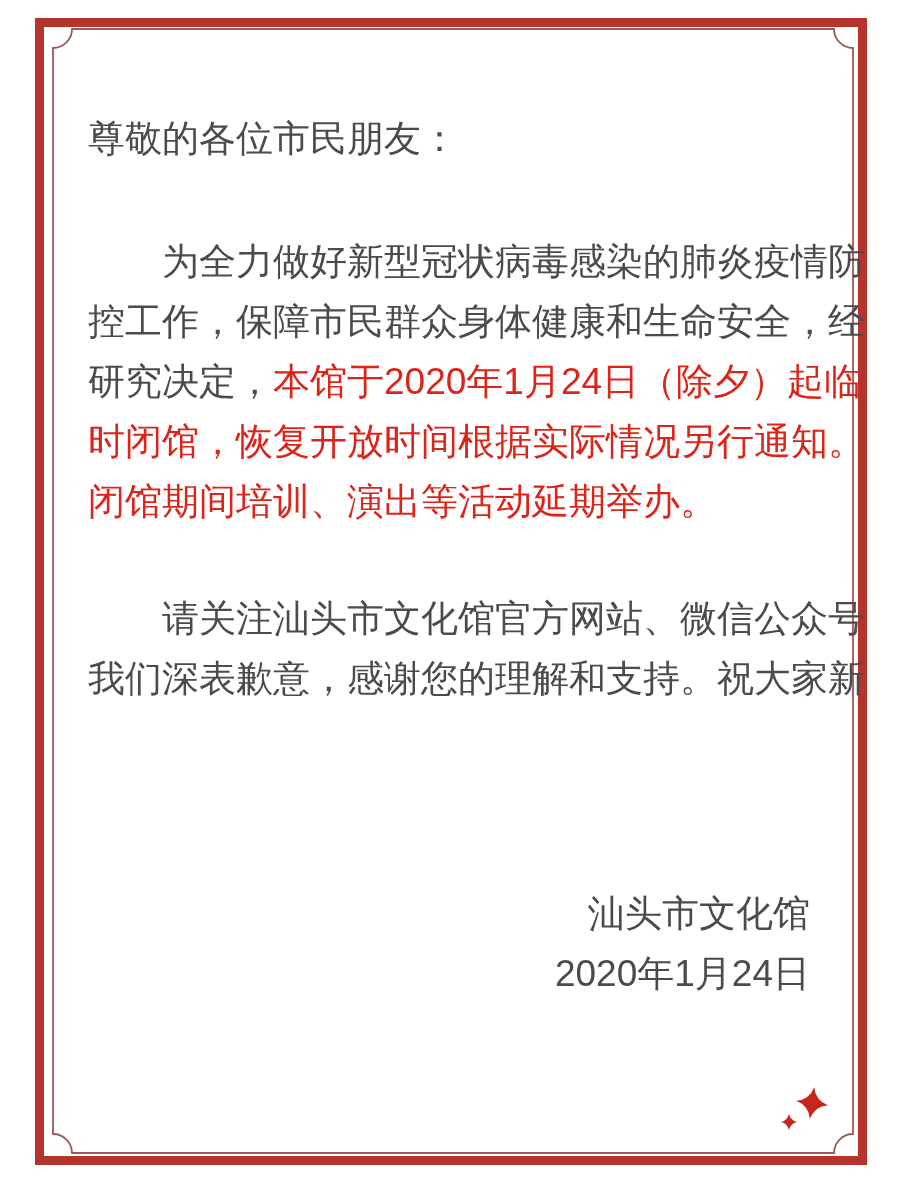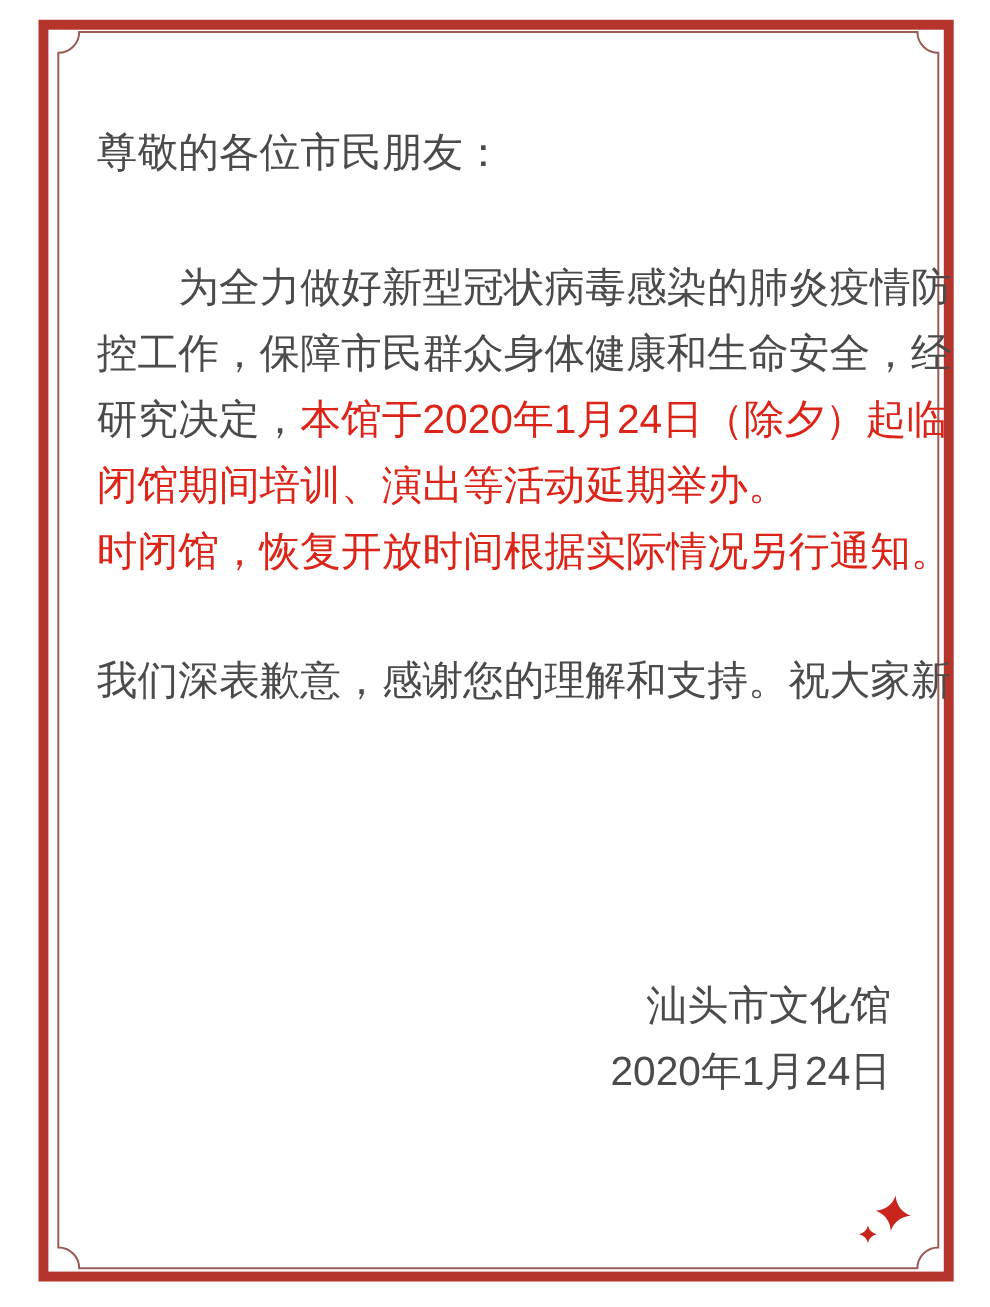--- a/index.html
+++ b/index.html
@@ -90,24 +90,25 @@
   <path d="M 72 29 H 834 A 19 19 0 0 0 853 48 V 1134 A 19 19 0 0 0 834 1153 H 72 A 19 19 0 0 0 53 1134 V 48 A 19 19 0 0 0 72 29 Z"></path>
 </svg>
 
 <div class="greeting">尊敬的各位市民朋友：</div>
 
 <div class="notice-body">
     <div class="paragraph">
       <div class="line"><span class="seg">　　为全力做好新型冠状病毒感染的肺炎疫情防</span></div>
       <div class="line"><span class="seg">控工作，保障市民群众身体健康和生命安全，经</span></div>
       <div class="line"><span class="seg">研究决定，</span><span class="seg red">本馆于2020年1月24日（除夕）起临</span></div>
+      <div class="line"><span class="seg red">时闭馆，恢复开放时间根据实际情况另行通知。</span></div>
       <div class="line"><span class="seg red">闭馆期间培训、演出等活动延期举办。</span></div>
-      <div class="line"><span class="seg red">时闭馆，恢复开放时间根据实际情况另行通知。</span></div>
     </div>
     <div class="paragraph">
+      <div class="line"><span class="seg">　　请关注汕头市文化馆官方网站、微信公众号</span></div>
       <div class="line"><span class="seg">我们深表歉意，感谢您的理解和支持。祝大家新</span></div>
     </div>
   </div>
 
 <div class="signature-block">
   <div class="sig-line">汕头市文化馆</div>
   <div class="sig-line">2020年1月24日</div>
 </div>
 
 <svg class="sparkles" viewBox="0 0 90 75" xmlns="http://www.w3.org/2000/svg" aria-hidden="true">

